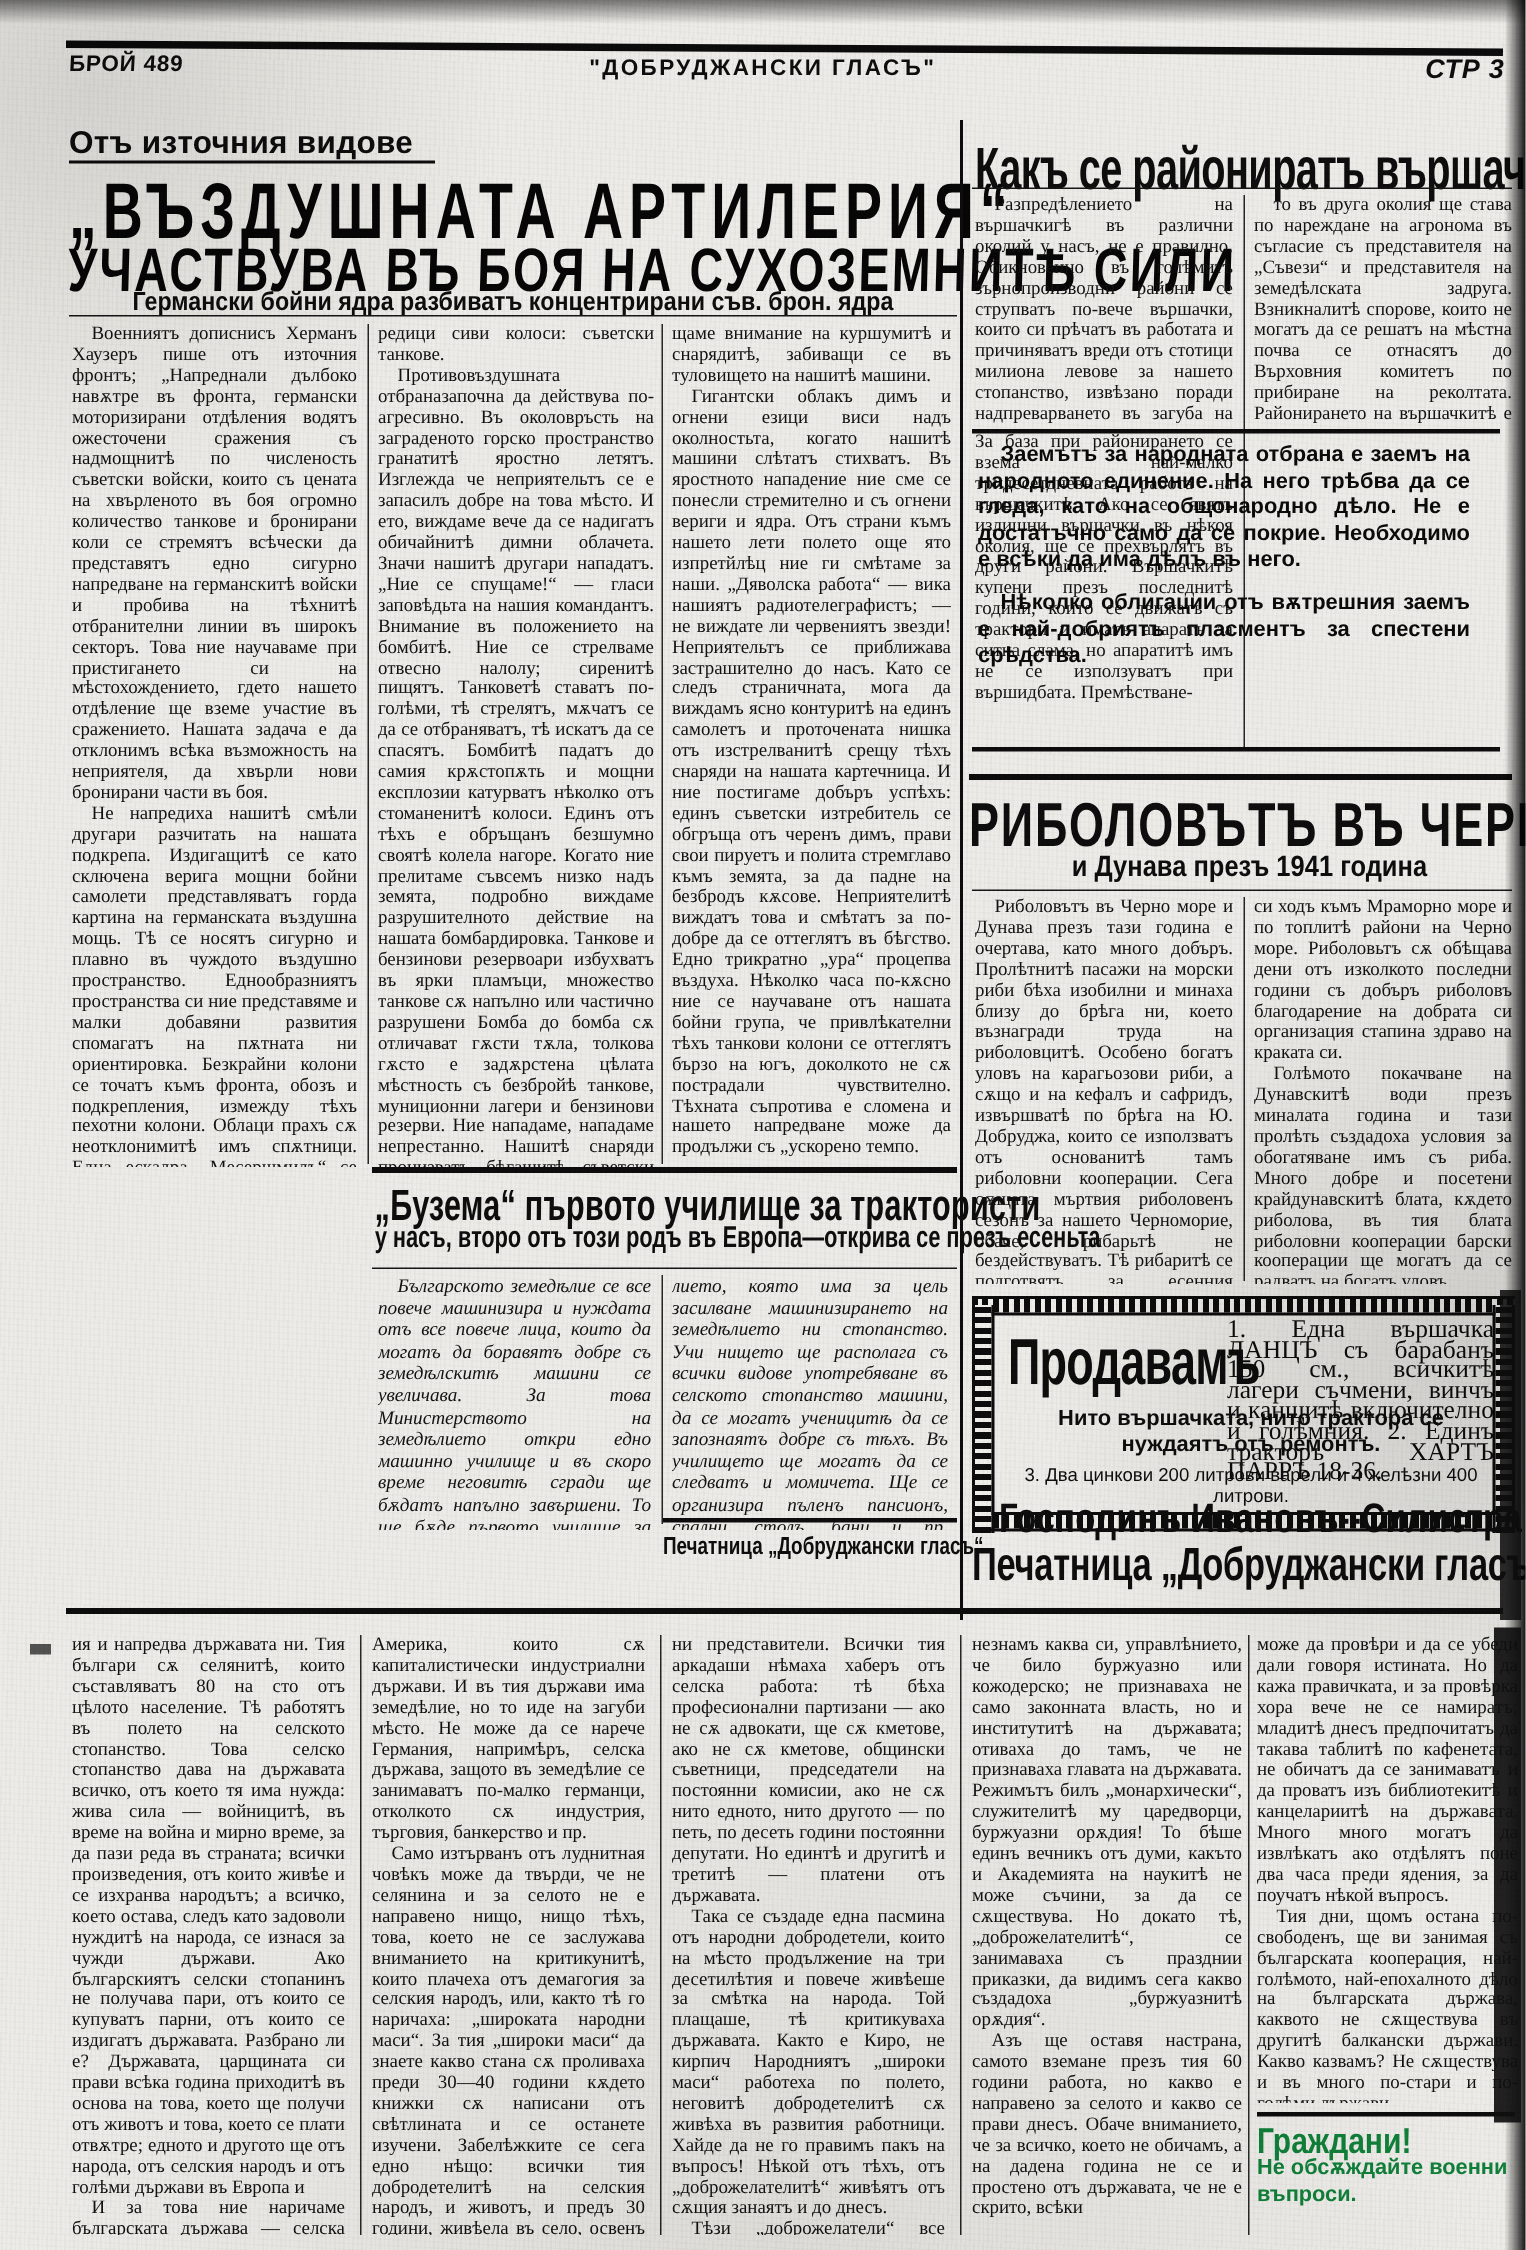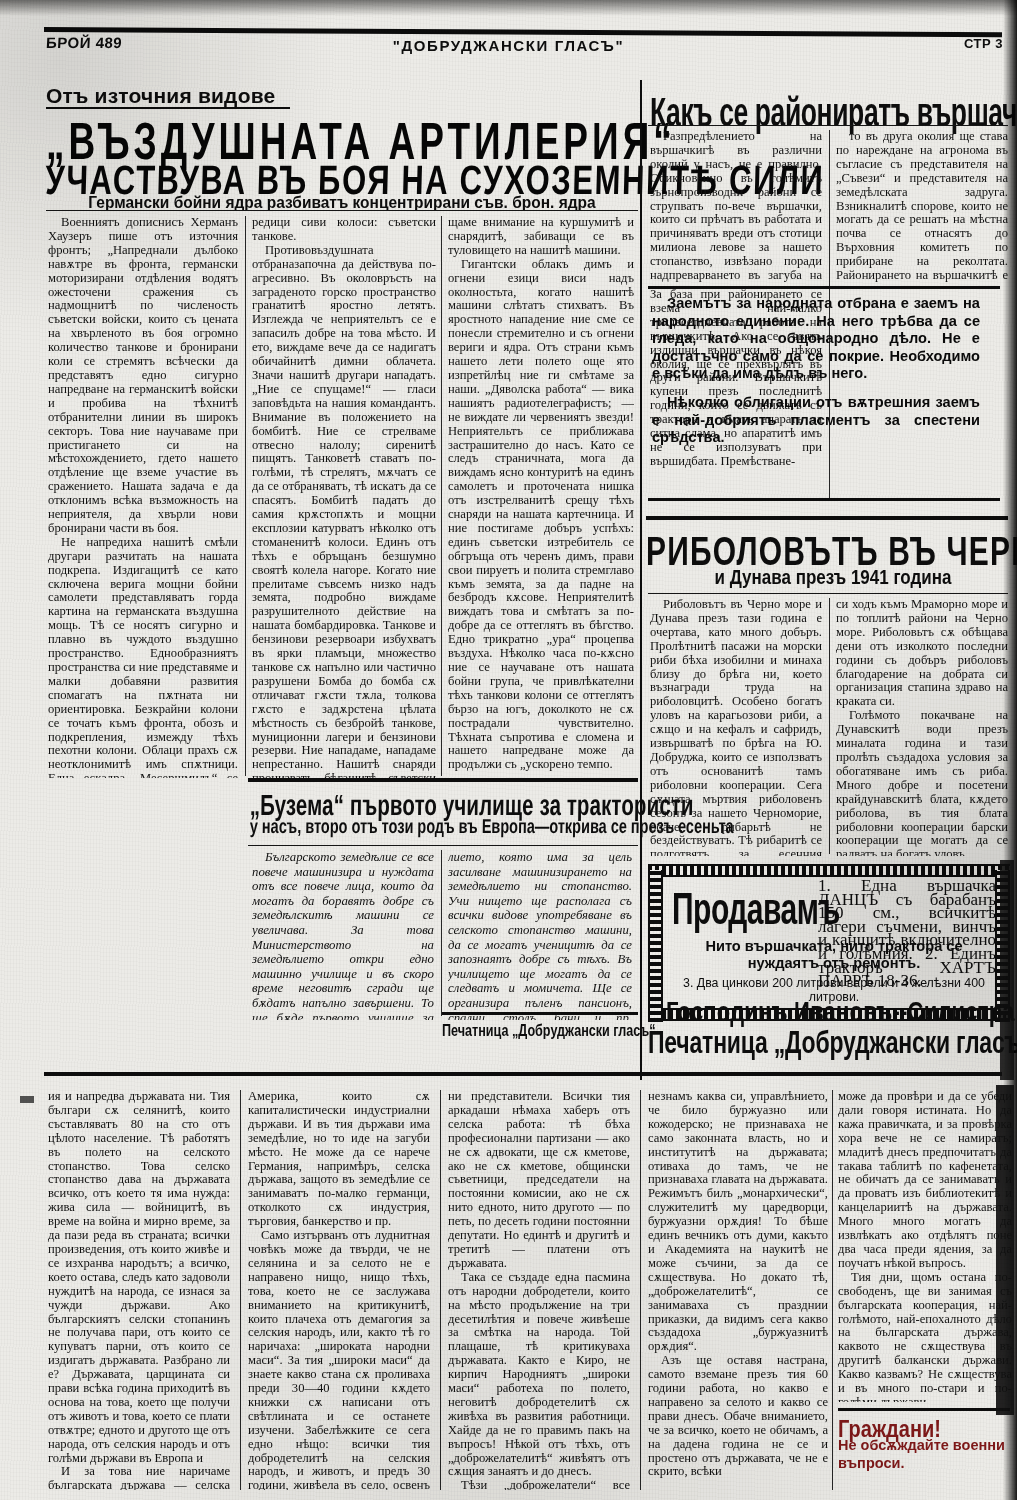--- a/index.html
+++ b/index.html
@@ -60,21 +60,21 @@
     transform: skewX(-3deg);
   }
   .mast-title {
     position: absolute; left: 0; top: 3px; width: 1017px; text-align: center;
     font-family: "Liberation Sans", sans-serif;
     font-weight: bold; font-size: 15px; letter-spacing: 1.6px;
   }
   .mast-page {
     position: absolute; right: 14px; top: 2px;
     font-family: "Liberation Sans", sans-serif;
-    font-weight: bold; font-size: 13px; letter-spacing: .5px;
+    font-weight: bold; font-size: 18px; letter-spacing: .5px; font-style: italic;
   }
   .mast-rule {
     position: absolute; left: 44px; top: 27px; width: 958px; height: 5px;
     background: #101010;
     transform: rotate(.32deg);
     transform-origin: left center;
   }
 
   
   .hr-thick { position: absolute; background: #111; height: 3px; }
@@ -258,21 +258,21 @@
     white-space: nowrap;
   }
 
   
   .box-citizens {
     position: absolute; left: 838px; top: 1408px; width: 172px;
     border-top: 3px solid #111;
     padding-top: 4px;
     font-family: "Liberation Sans", sans-serif;
     font-weight: bold;
-    color: #7f1d1d;
+    color: #15803d;
   }
   .citizens-title { font-size: 20px; line-height: 22px; transform: scaleY(1.2); transform-origin: left top; }
   .citizens-body { font-size: 14.5px; line-height: 17.5px; }
 </style>
 </head>
 <body>
 
 <div id="page">
 
   <div class="masthead">

